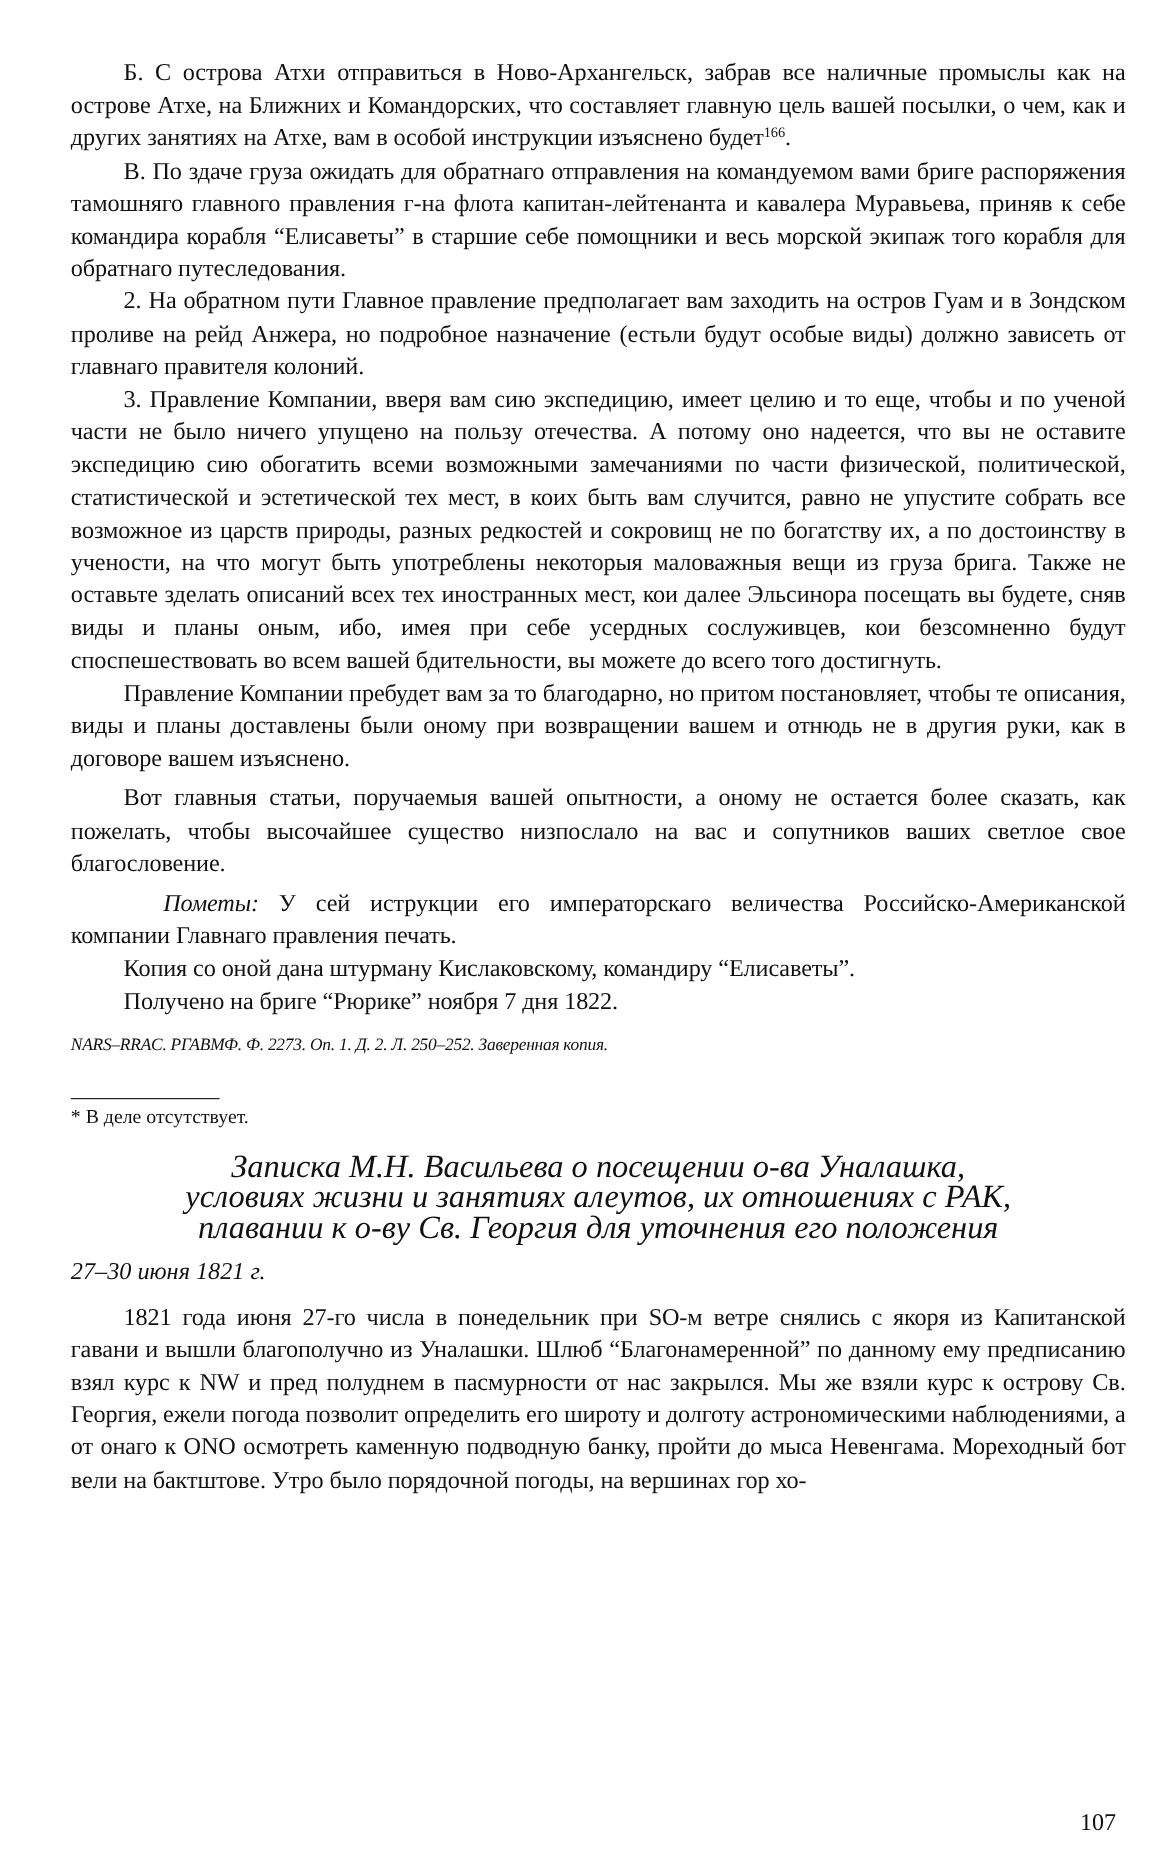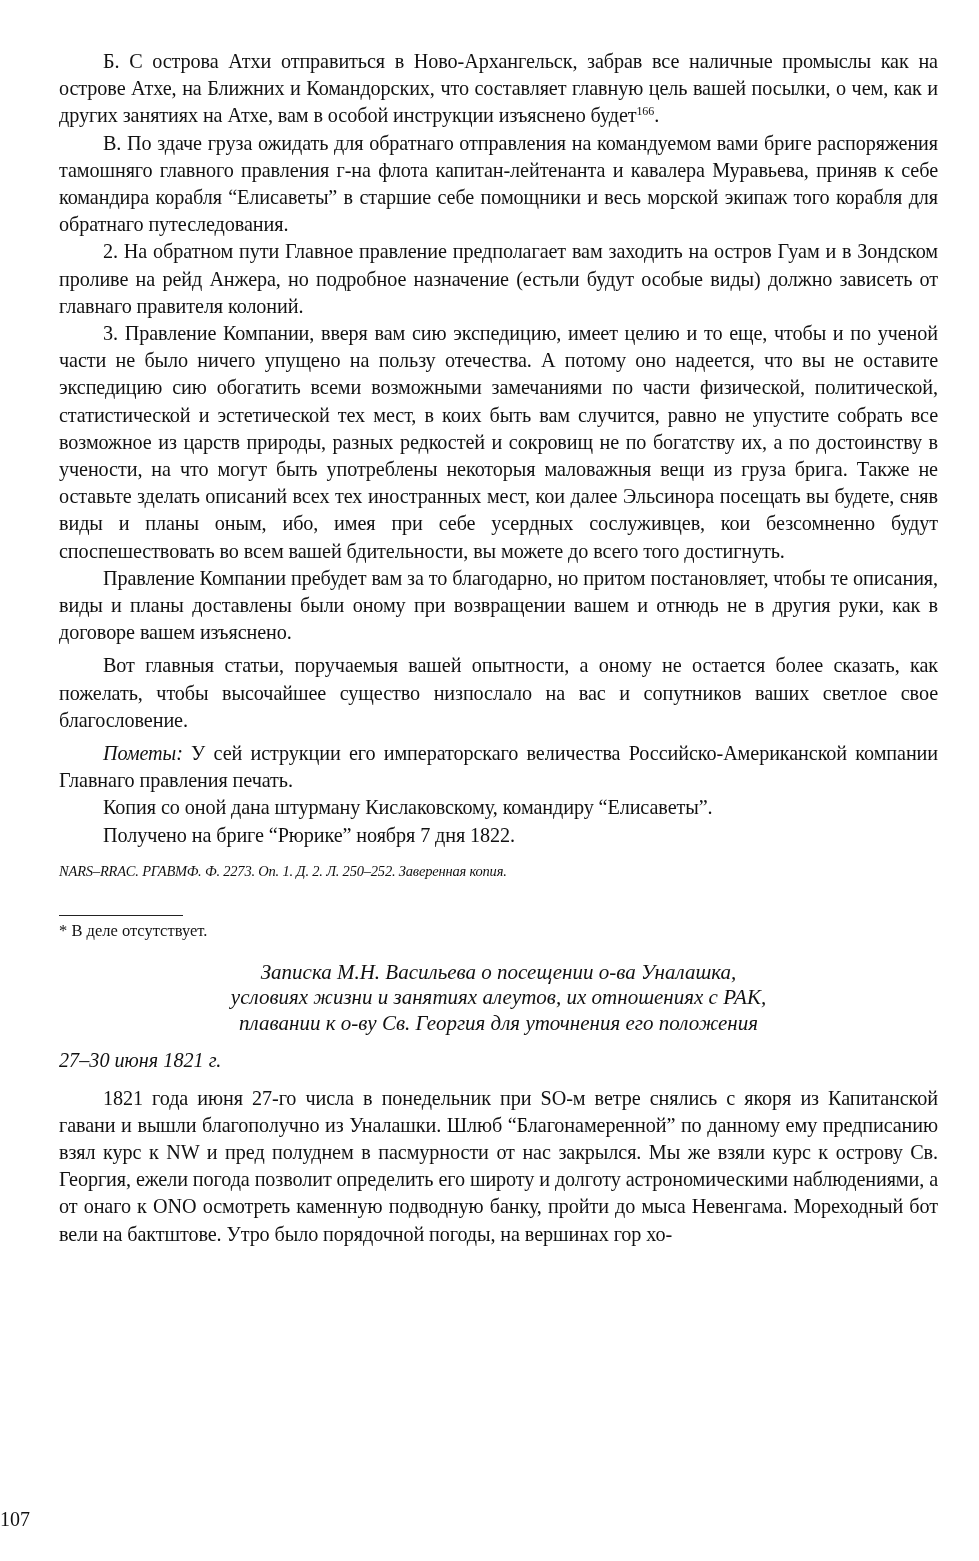--- a/index.html
+++ b/index.html
@@ -10,45 +10,45 @@
   }
   .page {
     position: absolute; left: 59px; top: 48px; width: 879px;
   }
   .p {
     font-size: 20.2px; line-height: 27.2px; text-align: justify;
     text-indent: 44px; margin: 0; letter-spacing: -0.1px;
   }
   .p.gap-before { margin-top: 6px; }
   sup { font-size: 12px; vertical-align: 7px; line-height: 0; }
-  .it { font-style: italic; }
+  .it { font-style: italic; margin-left: 33px; }
   .source {
     font-size: 14.5px; font-style: italic; margin: 12px 0 0 0; line-height: 20px;
     letter-spacing: -0.2px;
   }
   .fn-rule {
     width: 124px; height: 0; border-top: 1.5px solid #222; margin: 34px 0 4px 0;
   }
   .footnote { font-size: 16.5px; margin: 0; line-height: 22px; }
   .docnum {
     text-align: center; font-weight: bold; font-size: 21px; margin: 48px 0 0 0;
     line-height: 28px;
   }
   .doctitle {
-    text-align: center; font-style: italic; font-size: 21px; line-height: 25.6px;
+    text-align: center; font-style: italic; font-size: 27px; line-height: 25.6px;
     margin: 18px 0 0 0;
   }
   .docdate {
     font-style: italic; font-size: 20.2px; line-height: 26px;
     margin: 10px 4px 0 0;
   }
   .body2 { margin-top: 12px; }
   .pagenum {
     position: absolute; left: 0; width: 930px; top: 1508px;
-    text-align: left; font-size: 20px;
+    text-align: right; font-size: 20px;
   }
 </style>
 </head>
 <body>
 
 <div class="page">
 
   <p class="p"><span>Б. С острова Атхи отправиться в Ново-Архангельск, забрав все наличные промыслы как на острове Атхе, на Ближних и Командорских, что составляет главную цель вашей посылки, о чем, как и других занятиях на Атхе, вам в особой инструкции изъяснено будет</span><sup>166</sup><span>.</span></p>
 
   <p class="p">В. По здаче груза ожидать для обратнаго отправления на командуемом вами бриге распоряжения тамошняго главного правления г-на флота капитан-лейтенанта и кавалера Муравьева, приняв к себе командира корабля “Елисаветы” в старшие себе помощники и весь морской экипаж того корабля для обратнаго путеследования.</p>

